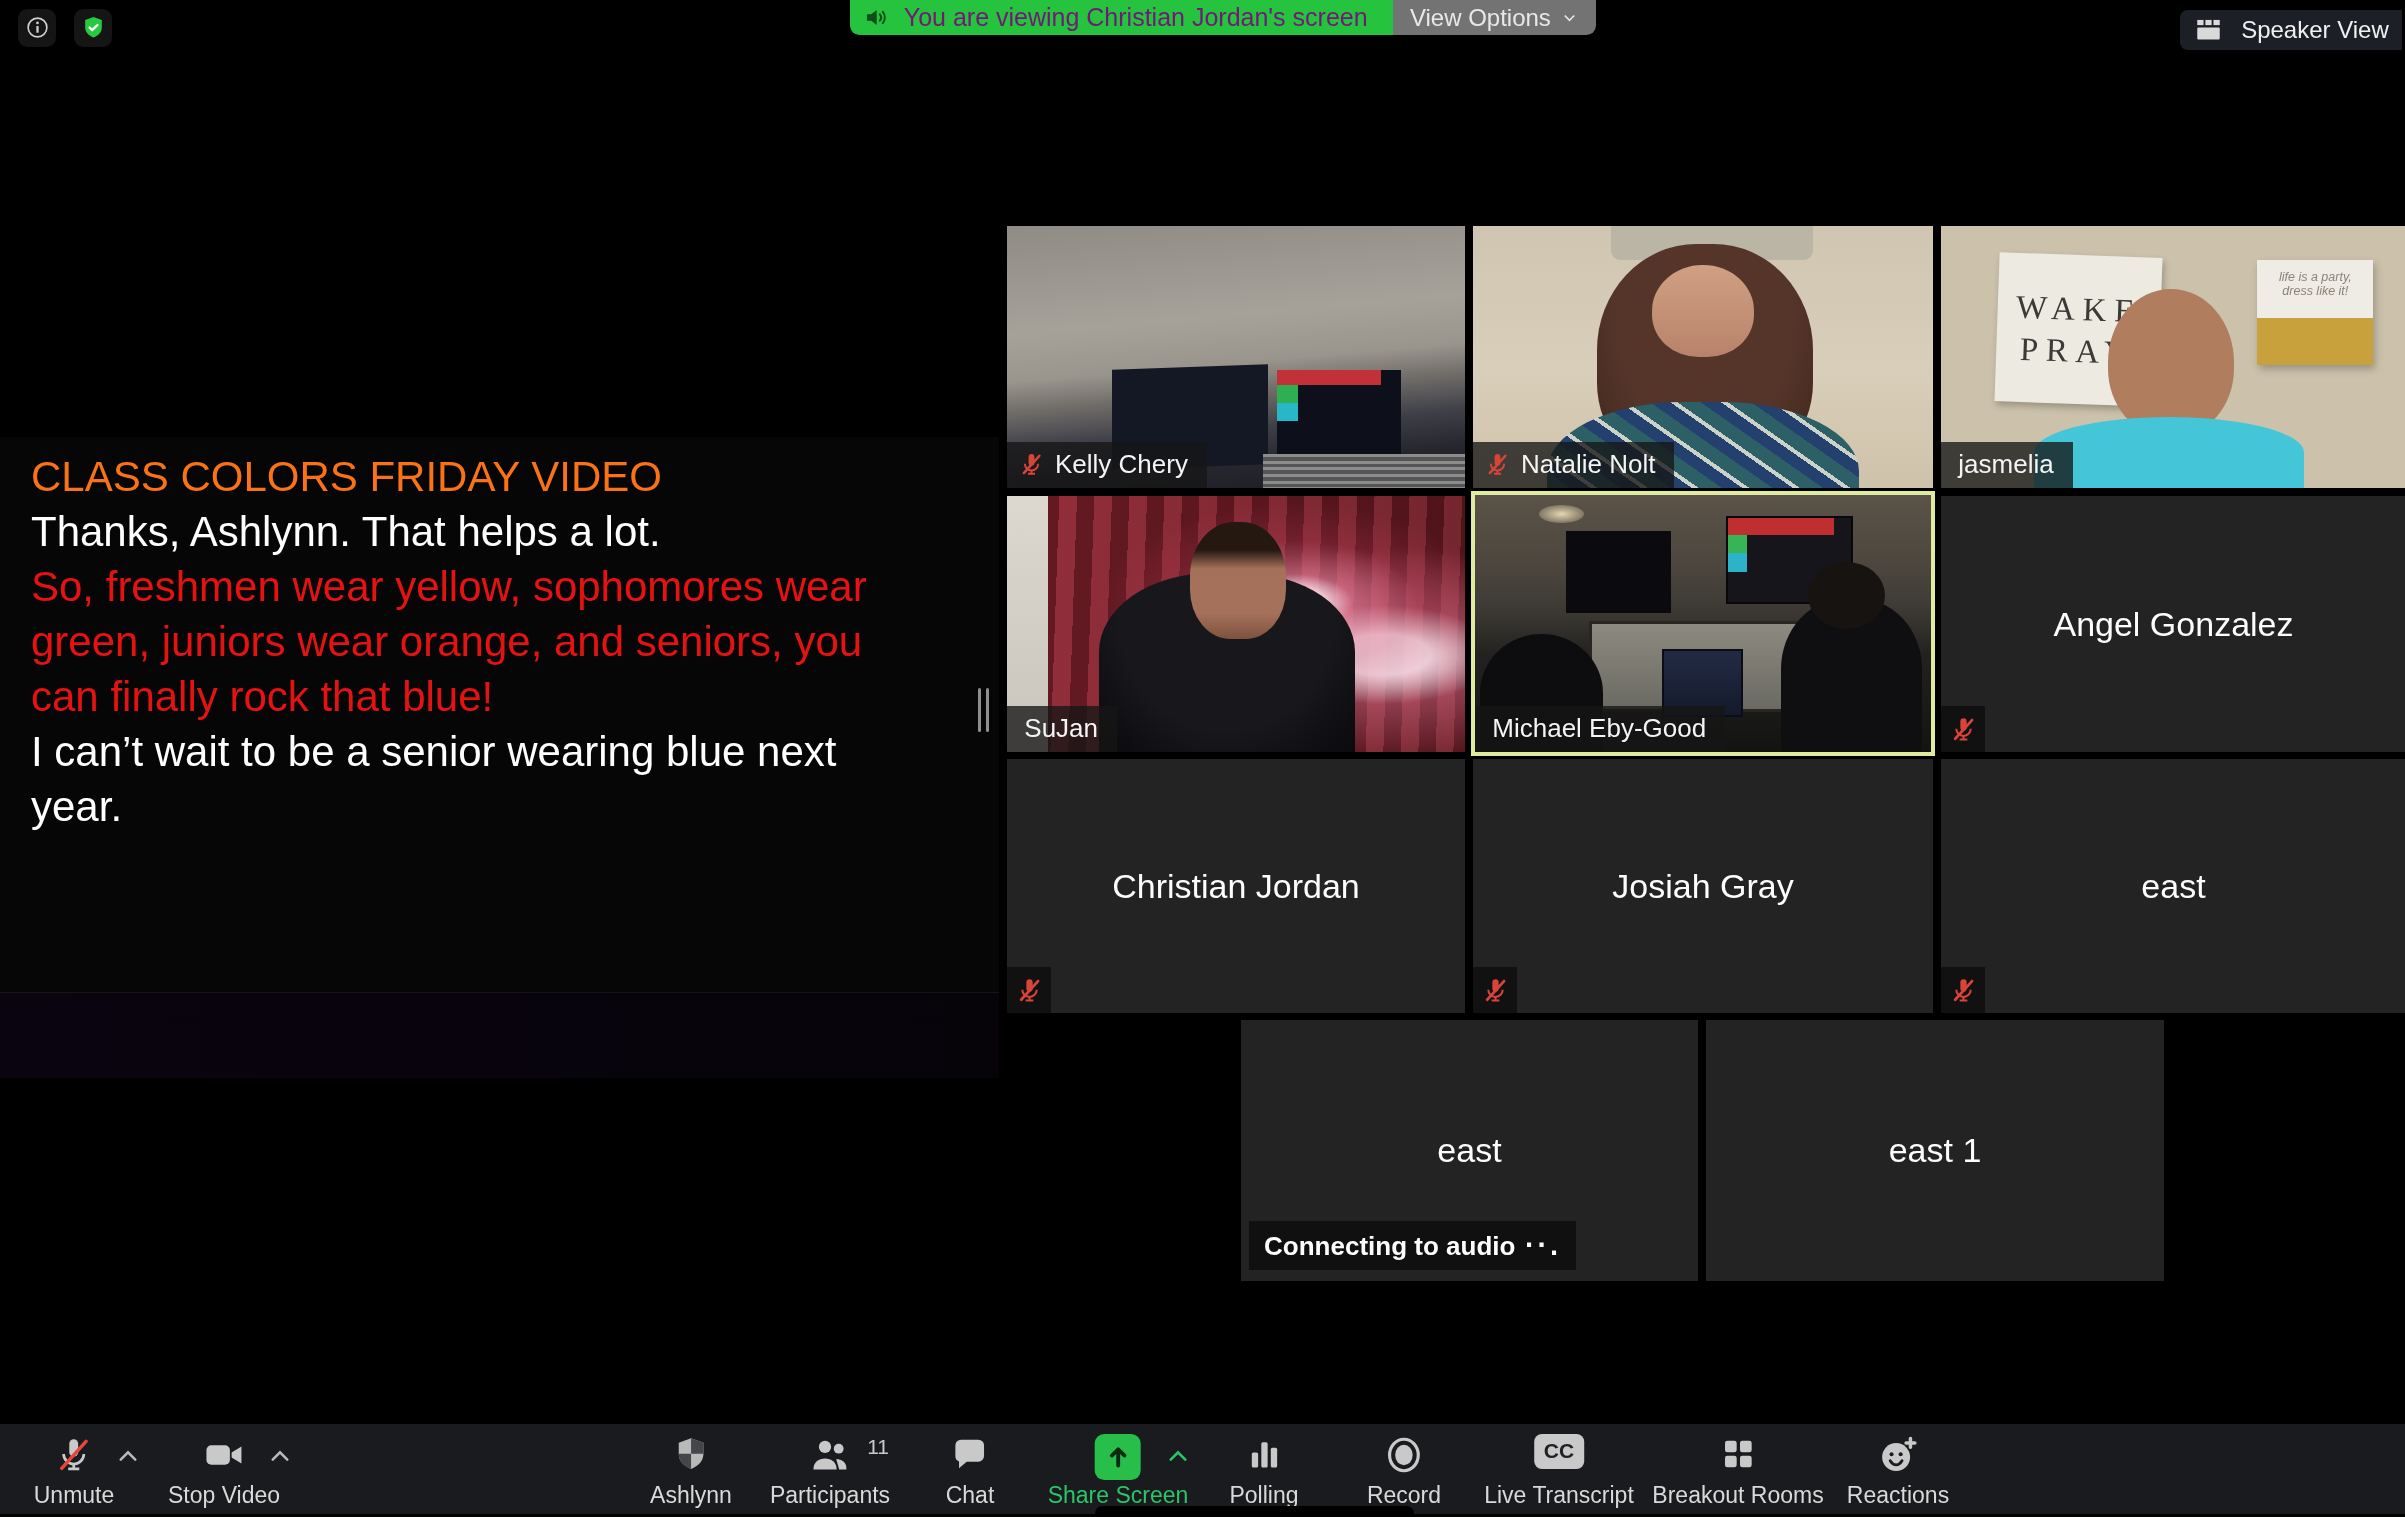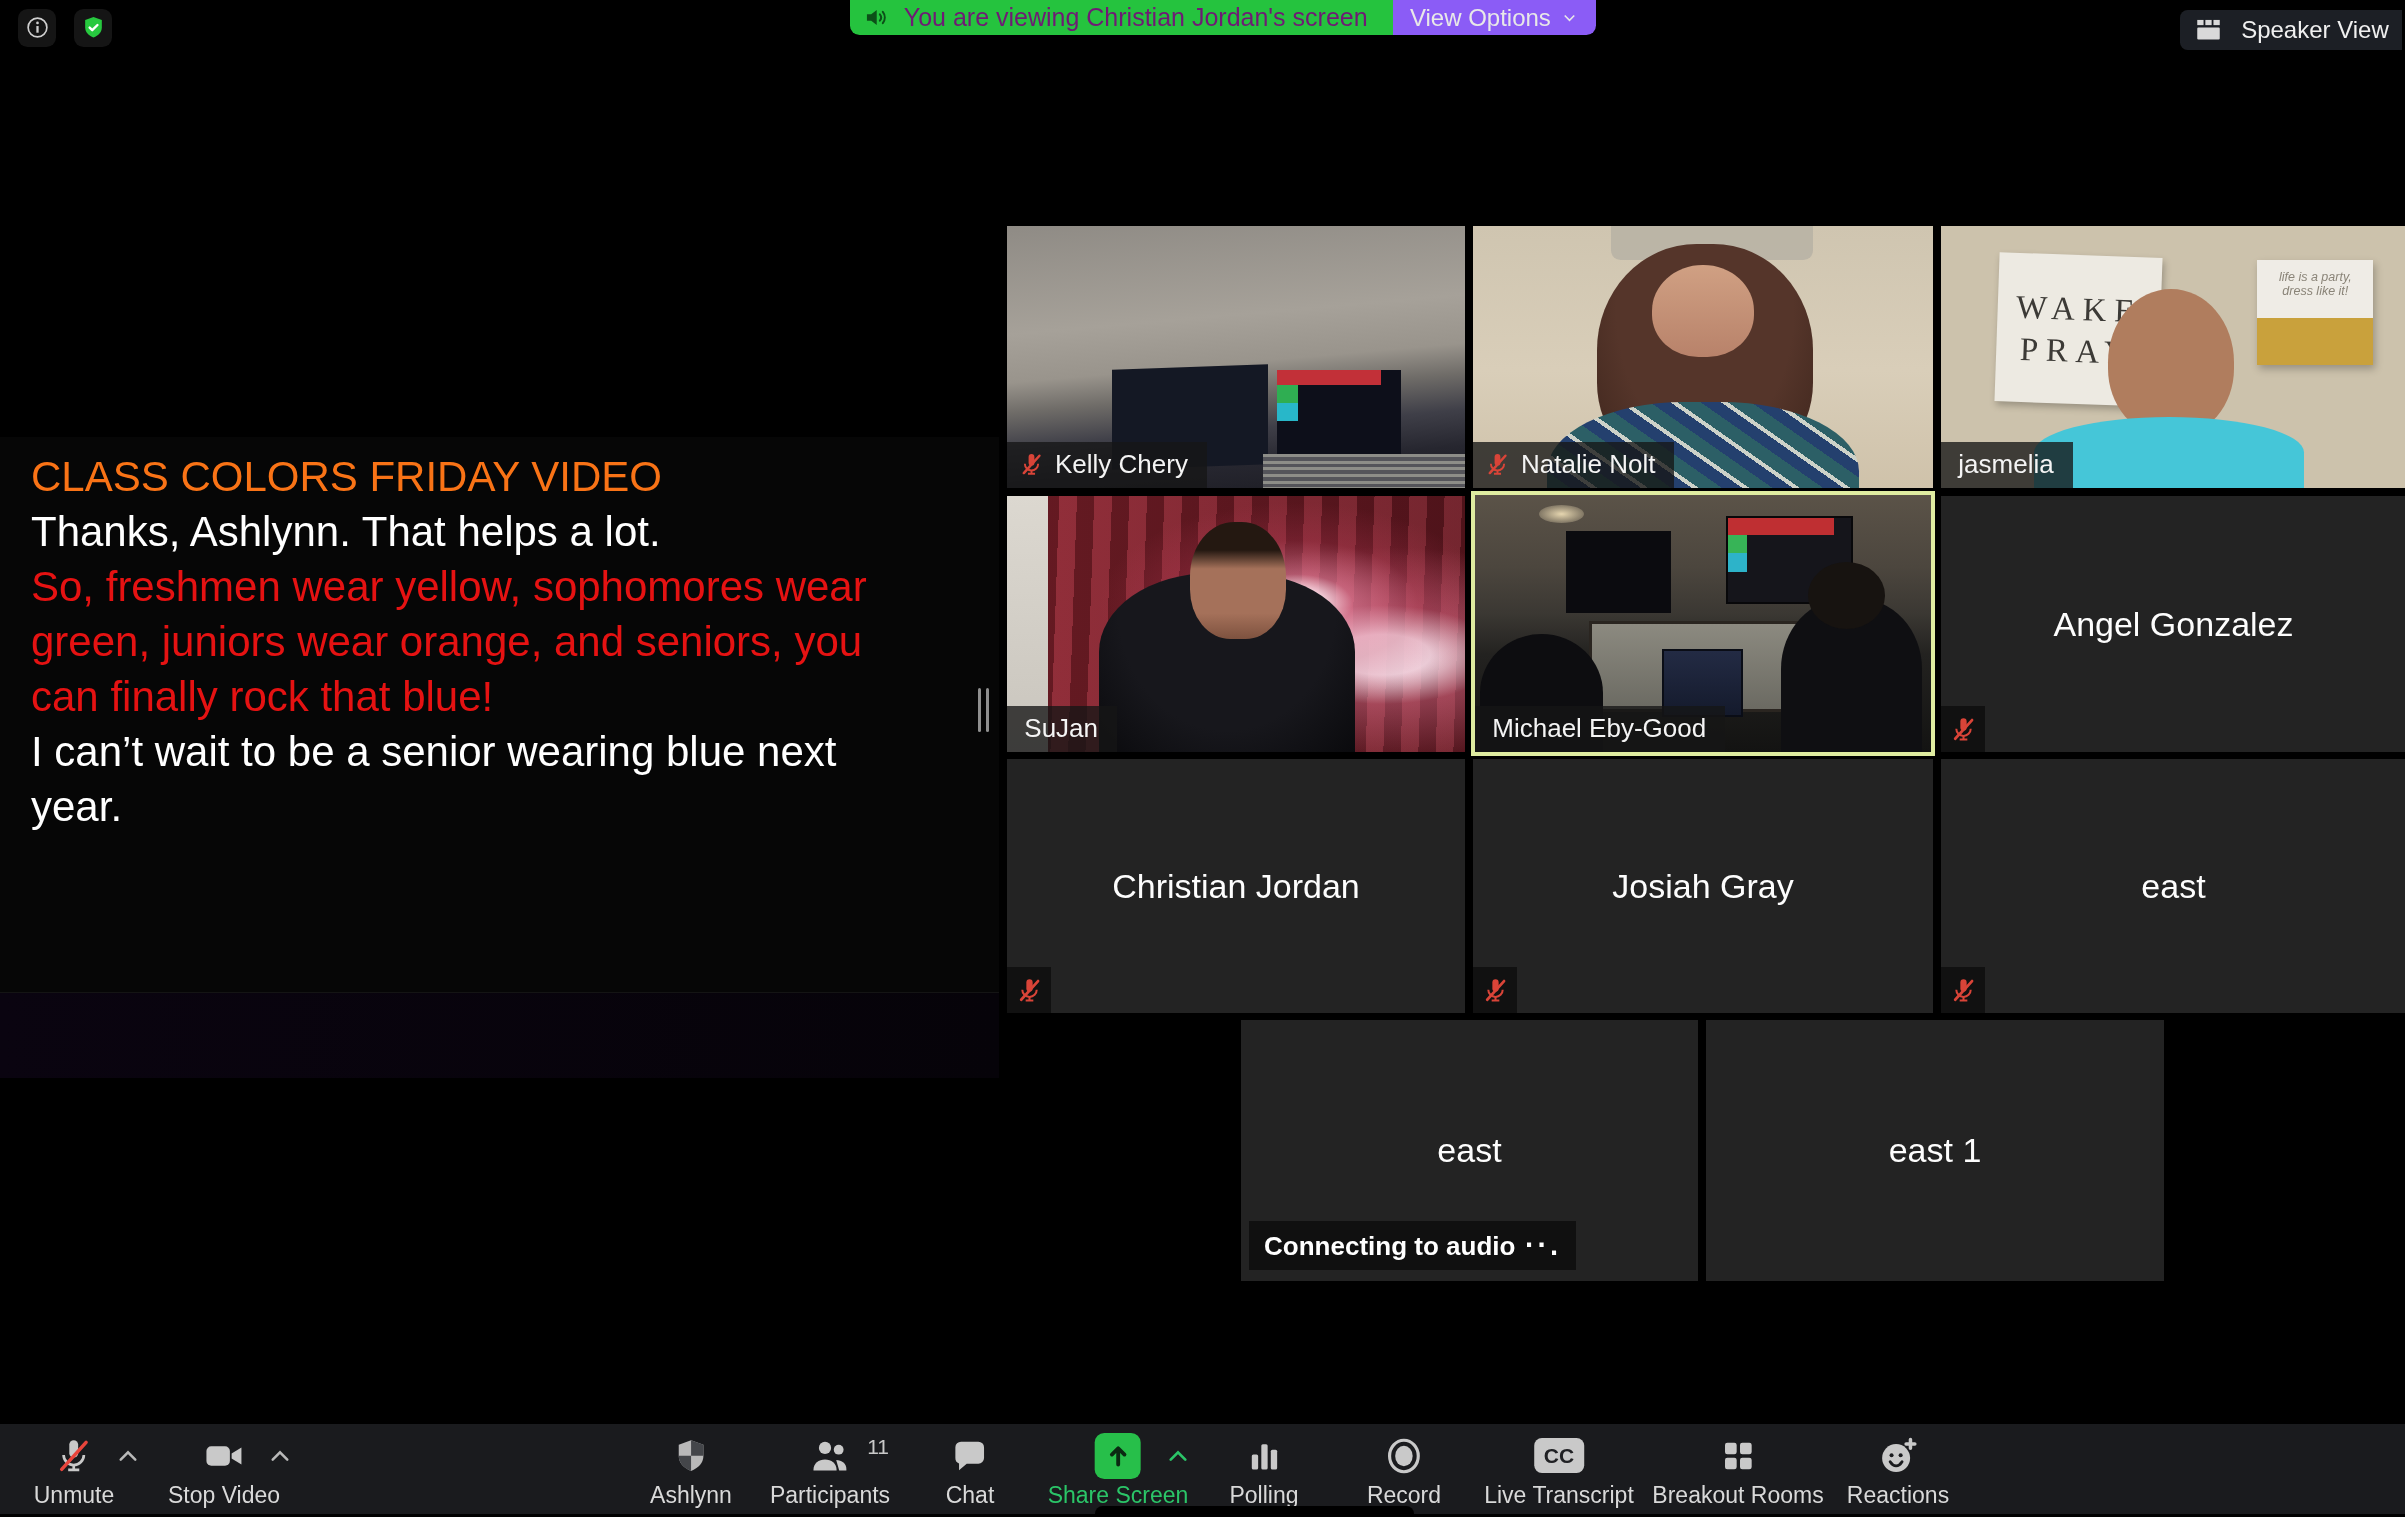--- a/index.html
+++ b/index.html
@@ -6,21 +6,21 @@
   .stage{position:relative;width:2406px;height:1518px;background:#000;overflow:hidden;
          font-family:"Liberation Sans",sans-serif;color:#eee;}
   svg{display:block;}
 
   
   .tl-btn{position:absolute;top:8.6px;width:38px;height:38px;border:none;border-radius:9.6px;
           background:#151515;display:flex;align-items:center;justify-content:center;padding:0;}
   .banner{position:absolute;left:850px;top:0;height:35px;display:flex;border-radius:0 0 9.6px 9.6px;overflow:hidden;}
   .banner-green{display:flex;align-items:center;gap:13.4px;background:#25c33e;padding:0 25px 0 13.4px;}
   .banner-text{color:#701a75;font-size:25px;}
-  .banner-options{display:flex;align-items:center;gap:9px;background:#8b5cf6;border:none;color:#e8e8e8;
+  .banner-options{display:flex;align-items:center;gap:9px;background:#737373;border:none;color:#e8e8e8;
                   font-size:24px;padding:0 17.3px;font-family:"Liberation Sans",sans-serif;}
   .speaker-view{position:absolute;right:3.8px;top:9.6px;height:40px;background:#1c1f25;border:none;border-radius:7.7px 0 0 7.7px;
                 display:flex;align-items:center;gap:19px;color:#f0f0f0;font-size:24px;padding:0 13.4px 0 15.4px;
                 font-family:"Liberation Sans",sans-serif;}
 
   
   .shared{position:absolute;left:0;top:437px;width:999px;height:555px;background:#060606;}
   .captions{position:absolute;left:31px;top:11.5px;width:941px;font-size:42px;line-height:55px;font-weight:400;}
   .cap-blue{color:#f97316;}
   .cap-white{color:#ffffff;}
@@ -93,21 +93,21 @@
   .m-monitor{left:41%;top:60%;width:17%;height:25%;background:linear-gradient(180deg,#232b44,#141a2c);border:2.9px solid #0a0d16;}
   .m-fig1{left:1%;bottom:0;width:27%;height:46%;background:#0d0d10;border-radius:50% 50% 0 0;}
   .m-fig2{left:67%;bottom:0;width:31%;height:60%;background:#0f0f12;border-radius:46% 46% 0 0;}
   .m-head2{left:73%;top:26%;width:17%;height:26%;background:#171310;border-radius:50%;}
 
   
   .toolbar{position:absolute;left:0;top:1424px;width:2406px;height:90px;background:#1a1b1e;}
   .tb-item{position:absolute;top:9.6px;transform:translateX(-50%);display:flex;flex-direction:column;
            align-items:center;gap:4.8px;border:none;background:none;color:#d9d9d9;font-size:23px;
            font-family:"Liberation Sans",sans-serif;padding:0;}
-  .tb-item .iconbox{height:44px;display:flex;align-items:center;justify-content:center;position:relative;}
+  .tb-item .iconbox{height:44px;display:flex;align-items:flex-start;justify-content:center;position:relative;}
   .tb-caret{position:absolute;top:21px;transform:translateX(-50%);border:none;background:none;padding:0;}
   .badge{position:absolute;right:-37px;top:1.9px;font-size:21px;color:#c9c9c9;}
   .share-box{width:46px;height:46px;border-radius:9.6px;background:#27bf4a;display:flex;align-items:center;justify-content:center;}
   .share-label{color:#2bc568;}
   .cc-box{width:50px;height:35px;border-radius:7.7px;background:#c9c9c9;display:flex;align-items:center;justify-content:center;
           color:#202124;font-weight:700;font-size:21px;}
   .dock-strip{position:absolute;left:1095px;top:1506px;width:319px;height:11.5px;background:#000;border-radius:7.7px 7.7px 0 0;}
 </style>
 </head>
 <body>

